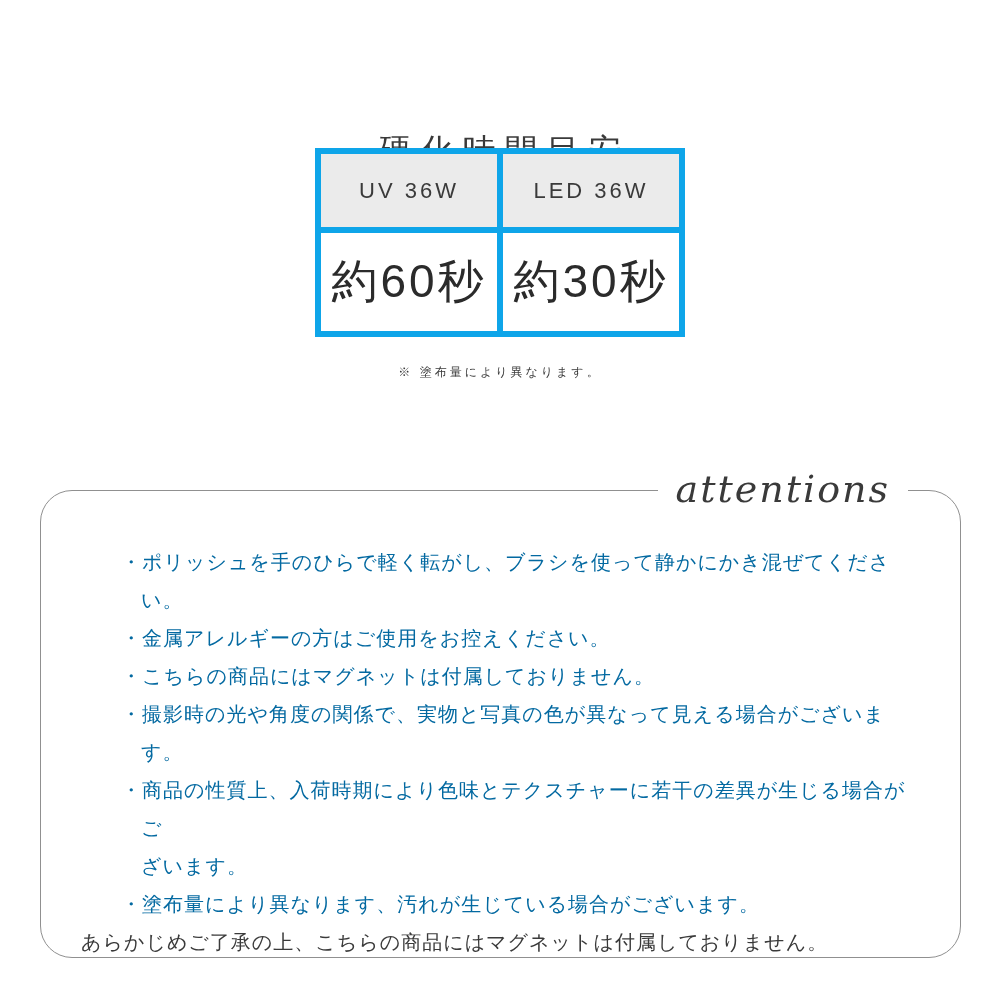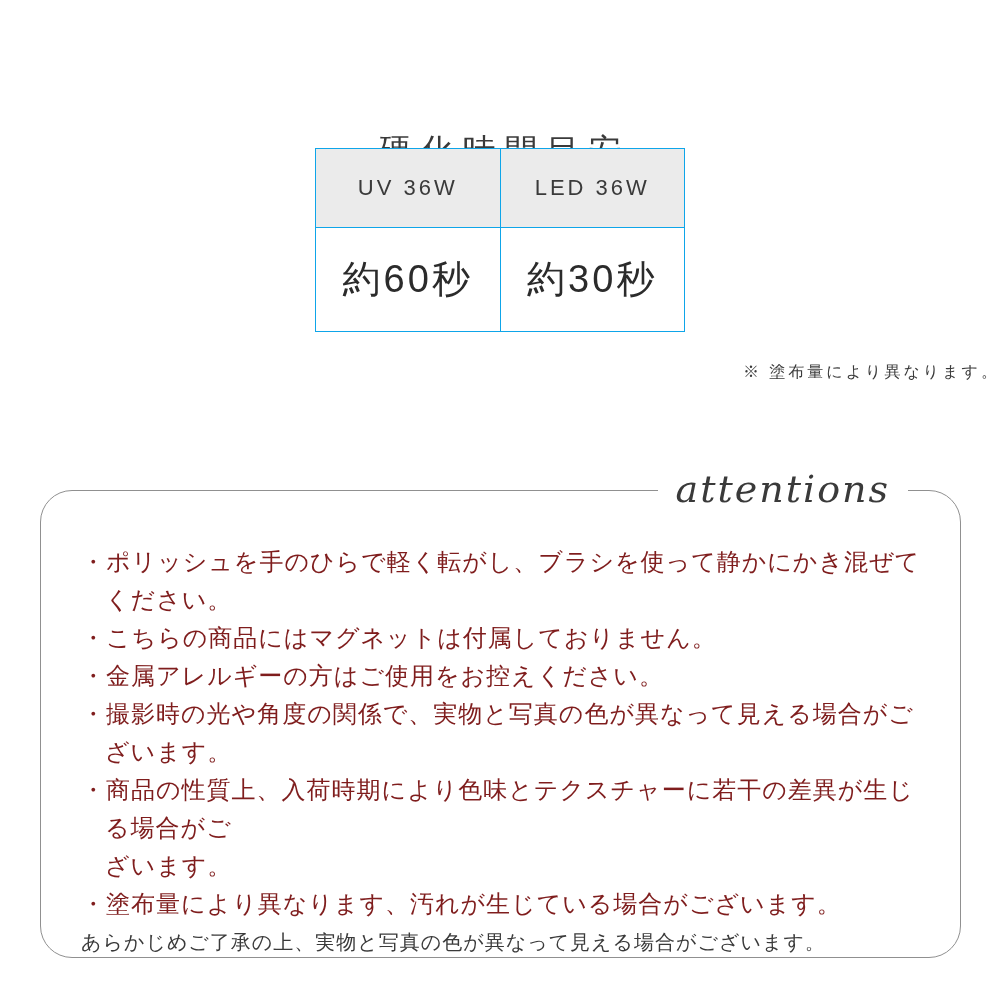--- a/index.html
+++ b/index.html
@@ -30,48 +30,48 @@
   
   .cure-table {
     position: absolute;
     left: 315px;
     top: 148px;
     width: 370px;
     border-collapse: collapse;
     table-layout: fixed;
   }
   .cure-table th, .cure-table td {
-    border: 1px solid #0ea5e9;
+    border: 6px solid #0ea5e9;
     text-align: center;
     vertical-align: middle;
     font-weight: 400;
   }
   .cure-table th {
     height: 79px;
     background: #ebebeb;
     font-size: 22px;
     letter-spacing: 3px;
     color: #3a3a3a;
   }
   .cure-table td {
     height: 104px;
     background: #ffffff;
-    font-size: 38px;
+    font-size: 46px;
     letter-spacing: 3px;
     color: #2b2b2b;
   }
 
   
   .table-note {
     position: absolute;
     top: 357px;
     left: 0;
     width: 100%;
-    text-align: right;
-    font-size: 16px;
+    text-align: center;
+    font-size: 12px;
     letter-spacing: 3px;
     line-height: 30px;
     color: #3a3a3a;
   }
 
   
   .attentions-box {
     position: absolute;
     left: 40px;
     top: 490px;
@@ -96,27 +96,28 @@
     color: #3a3a3a;
     white-space: nowrap;
   }
   .attentions-list {
     position: absolute;
     left: 40px;
     right: 36px;
     top: 52px;
   }
   .attn-item {
-    font-size: 24px;
+    font-size: 20px;
     line-height: 38px;
     letter-spacing: 1px;
-    color: #7f1d1d;
+    color: #0369a1;
     white-space: pre-line;
     padding-left: 1em;
     text-indent: -1em;
+    margin-left: 40px;
   }
   .attn-closing {
     font-size: 20px;
     line-height: 38px;
     letter-spacing: 1px;
     color: #3a3a3a;
   }
 </style>
 </head>
 <body>
@@ -140,23 +141,23 @@
     </tbody>
   </table>
 
   <p class="table-note">※ 塗布量により異なります。</p>
 
   <div class="attentions-box">
     <span class="attentions-label">attentions</span>
 
     <div class="attentions-list">
       <p class="attn-item">・ポリッシュを手のひらで軽く転がし、ブラシを使って静かにかき混ぜてください。</p>
+      <p class="attn-item">・金属アレルギーの方はご使用をお控えください。</p>
       <p class="attn-item">・こちらの商品にはマグネットは付属しておりません。</p>
-      <p class="attn-item">・金属アレルギーの方はご使用をお控えください。</p>
       <p class="attn-item">・撮影時の光や角度の関係で、実物と写真の色が異なって見える場合がございます。</p>
       <p class="attn-item">・商品の性質上、入荷時期により色味とテクスチャーに若干の差異が生じる場合がご
 ざいます。</p>
       <p class="attn-item">・塗布量により異なります、汚れが生じている場合がございます。</p>
-      <p class="attn-closing">あらかじめご了承の上、実物と写真の色が異なって見える場合がございます。</p>
+      <p class="attn-closing">あらかじめご了承の上、こちらの商品にはマグネットは付属しておりません。</p>
     </div>
   </div>
 
 </div>
 
 </body></html>

